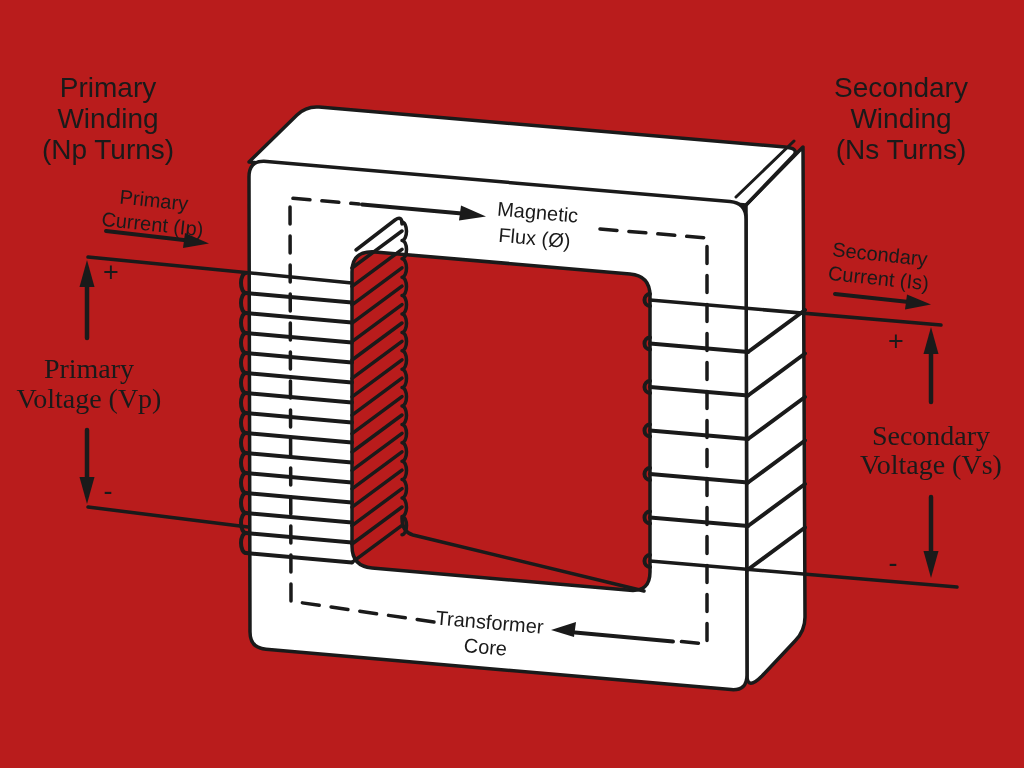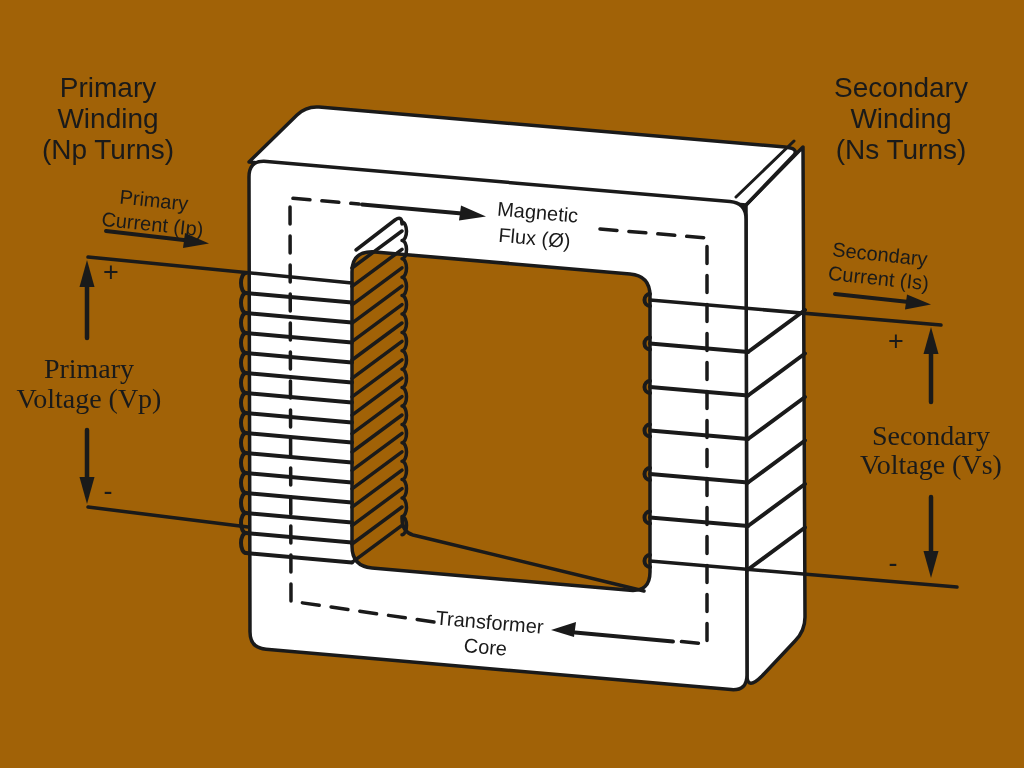--- a/index.html
+++ b/index.html
@@ -1,16 +1,16 @@
 <!DOCTYPE html>
 <html><head>
 <meta charset="utf-8">
 <style>
   html,body{margin:0;padding:0;background:#ffffff;}
-  .stage{position:relative;width:1024px;height:768px;background:#a16207;overflow:hidden;
+  .stage{position:relative;width:1024px;height:768px;background:#b91c1c;overflow:hidden;
          font-family:"Liberation Sans",sans-serif;}
   svg{display:block}
   .ink-stroke{stroke:#1a1a1a;fill:none;stroke-linecap:round;stroke-linejoin:round;}
   .ink-fill{fill:#1a1a1a;stroke:none;}
   .face{fill:#ffffff;stroke:#1a1a1a;stroke-width:3.5;stroke-linejoin:round;}
   .w35{stroke-width:3.5}
   .w4{stroke-width:4}
   .w45{stroke-width:4.5}
   .dash{stroke-dasharray:17 12;}
   text{fill:#1a1a1a;}

